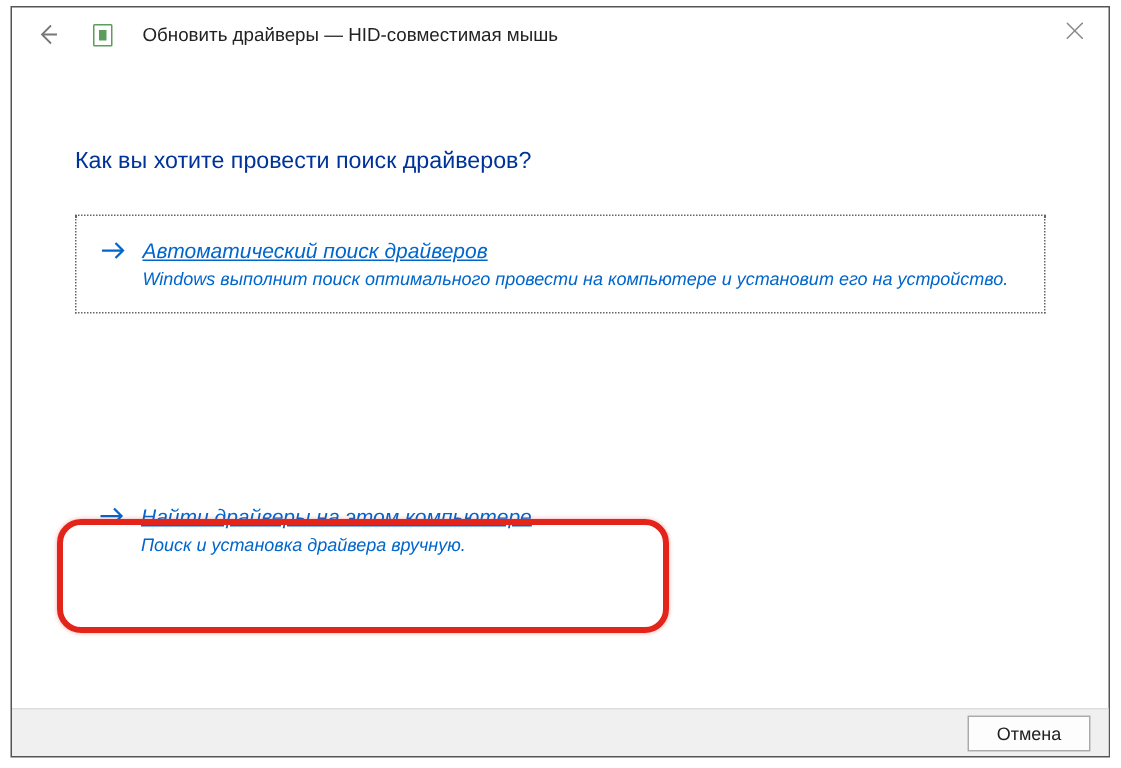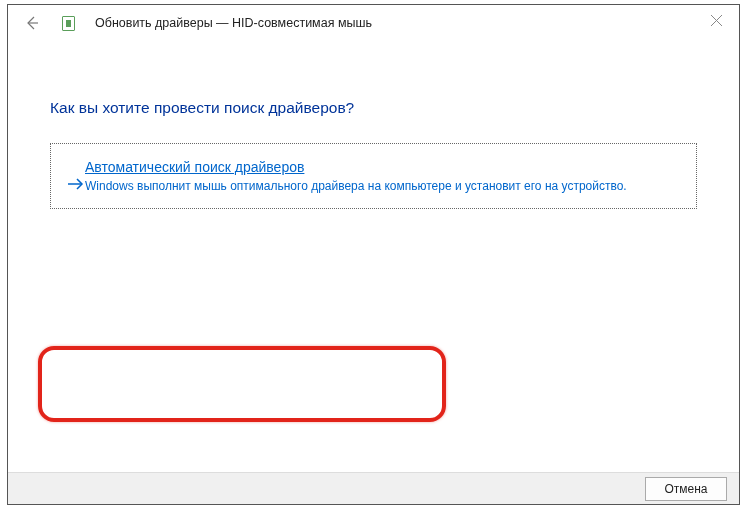--- a/index.html
+++ b/index.html
@@ -88,23 +88,25 @@
       color: #003399;
       font-size: 15.5px;
       font-weight: 400;
       margin-bottom: 26px;
       margin-top: 46px;
     }
     .option-box {
       border: 1px dotted #666;
       padding: 14px 16px;
       display: flex;
-      align-items: flex-end;
+      align-items: flex-start;
+      gap: 10px;
       cursor: pointer;
       margin-bottom: 10px;
+      font-style: italic;
     }
     .option-box.second {
       border: none;
       margin-top: 112px;
     }
     .option-arrow {
       color: #0066cc;
       font-size: 18px;
       line-height: 18px;
       margin-top: 1px;
@@ -182,24 +184,36 @@
 
     <div class="option-box">
       <span class="option-arrow">
         <svg width="18" height="14" viewBox="0 0 18 14">
             <line x1="1" y1="7" x2="15" y2="7" stroke="#0066cc" stroke-width="1.5"></line>
             <path d="M10 2 L15 7 L10 12" stroke="#0066cc" stroke-width="1.5" fill="none"></path>
           </svg>
       </span>
       <div class="option-text">
         <span class="option-title">Автоматический поиск драйверов</span>
-        <span class="option-desc">Windows выполнит мышь оптимального драйвера на компьютере и установит его на устройство.</span>
+        <span class="option-desc">Windows выполнит поиск оптимального провести на компьютере и установит его на устройство.</span>
       </div>
     </div>
 
+    <div class="option-box second">
+      <span class="option-arrow">
+        <svg width="18" height="14" viewBox="0 0 18 14">
+            <line x1="1" y1="7" x2="15" y2="7" stroke="#0066cc" stroke-width="1.5"></line>
+            <path d="M10 2 L15 7 L10 12" stroke="#0066cc" stroke-width="1.5" fill="none"></path>
+          </svg>
+      </span>
+      <div class="option-text">
+        <span class="option-title">Найти драйверы на этом компьютере</span>
+        <span class="option-desc">Поиск и установка драйвера вручную.</span>
+      </div>
+    </div>
 
     <div class="highlight-ring"></div>
   </div>
 
   <div class="footer">
     <button class="cancel-btn">Отмена</button>
   </div>
 </div>
 
 </body></html>

